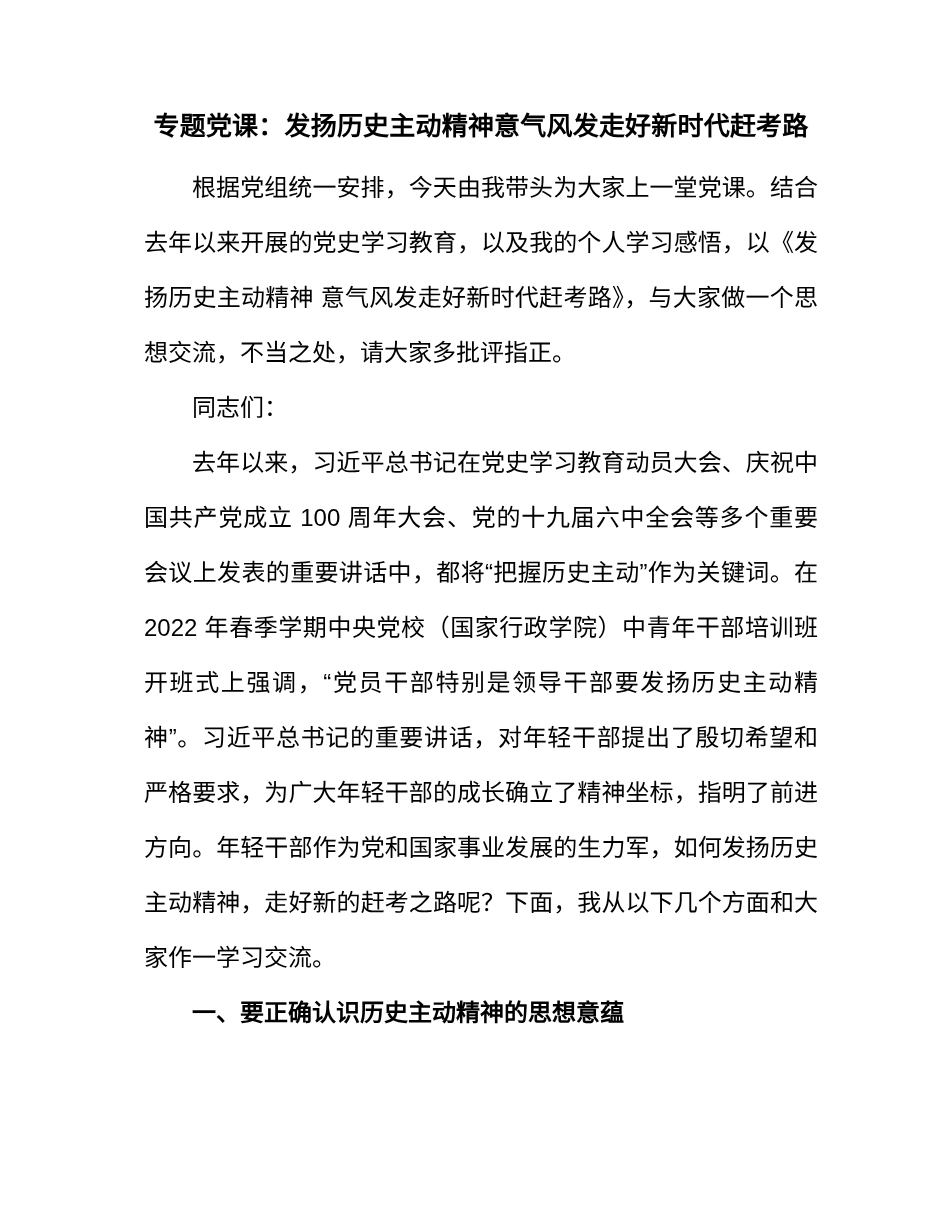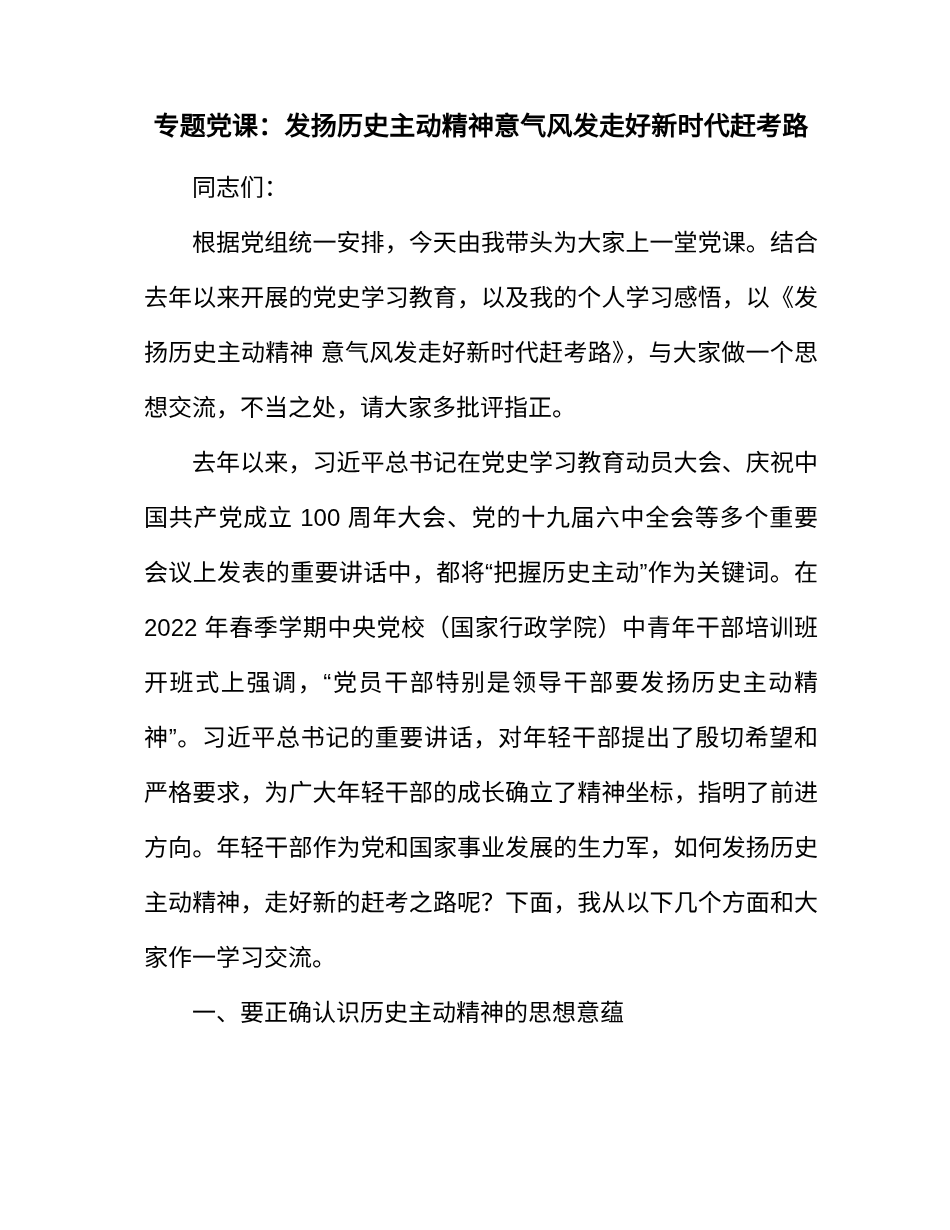--- a/index.html
+++ b/index.html
@@ -54,36 +54,36 @@
   }
 
   .para.salutation {
     text-indent: 48px;
   }
 
   .heading-1 {
     font-size: 24px;
     line-height: 55px;
     text-indent: 48px;
-    font-weight: normal;
+    font-weight: bold;
     margin: 0;
     text-align: left;
     color: #000000;
   }
 </style>
 </head>
 <body>
 
 <div class="page">
   <div class="doc-body">
 
     <h1 class="doc-title">专题党课：发扬历史主动精神意气风发走好新时代赶考路</h1>
 
+    <p class="para indent">根据党组统一安排，今天由我带头为大家上一堂党课。结合去年以来开展的党史学习教育，以及我的个人学习感悟，以《发扬历史主动精神 意气风发走好新时代赶考路》，与大家做一个思想交流，不当之处，请大家多批评指正。</p>
+
     <p class="para salutation">同志们：</p>
-
-    <p class="para indent">根据党组统一安排，今天由我带头为大家上一堂党课。结合去年以来开展的党史学习教育，以及我的个人学习感悟，以《发扬历史主动精神 意气风发走好新时代赶考路》，与大家做一个思想交流，不当之处，请大家多批评指正。</p>
 
     <p class="para indent">去年以来，习近平总书记在党史学习教育动员大会、庆祝中国共产党成立 100 周年大会、党的十九届六中全会等多个重要会议上发表的重要讲话中，都将“把握历史主动”作为关键词。在 2022 年春季学期中央党校（国家行政学院）中青年干部培训班开班式上强调，“党员干部特别是领导干部要发扬历史主动精神”。习近平总书记的重要讲话，对年轻干部提出了殷切希望和严格要求，为广大年轻干部的成长确立了精神坐标，指明了前进方向。年轻干部作为党和国家事业发展的生力军，如何发扬历史主动精神，走好新的赶考之路呢？下面，我从以下几个方面和大家作一学习交流。</p>
 
     <p class="heading-1">一、要正确认识历史主动精神的思想意蕴</p>
 
   </div>
 </div>
 
 </body></html>

